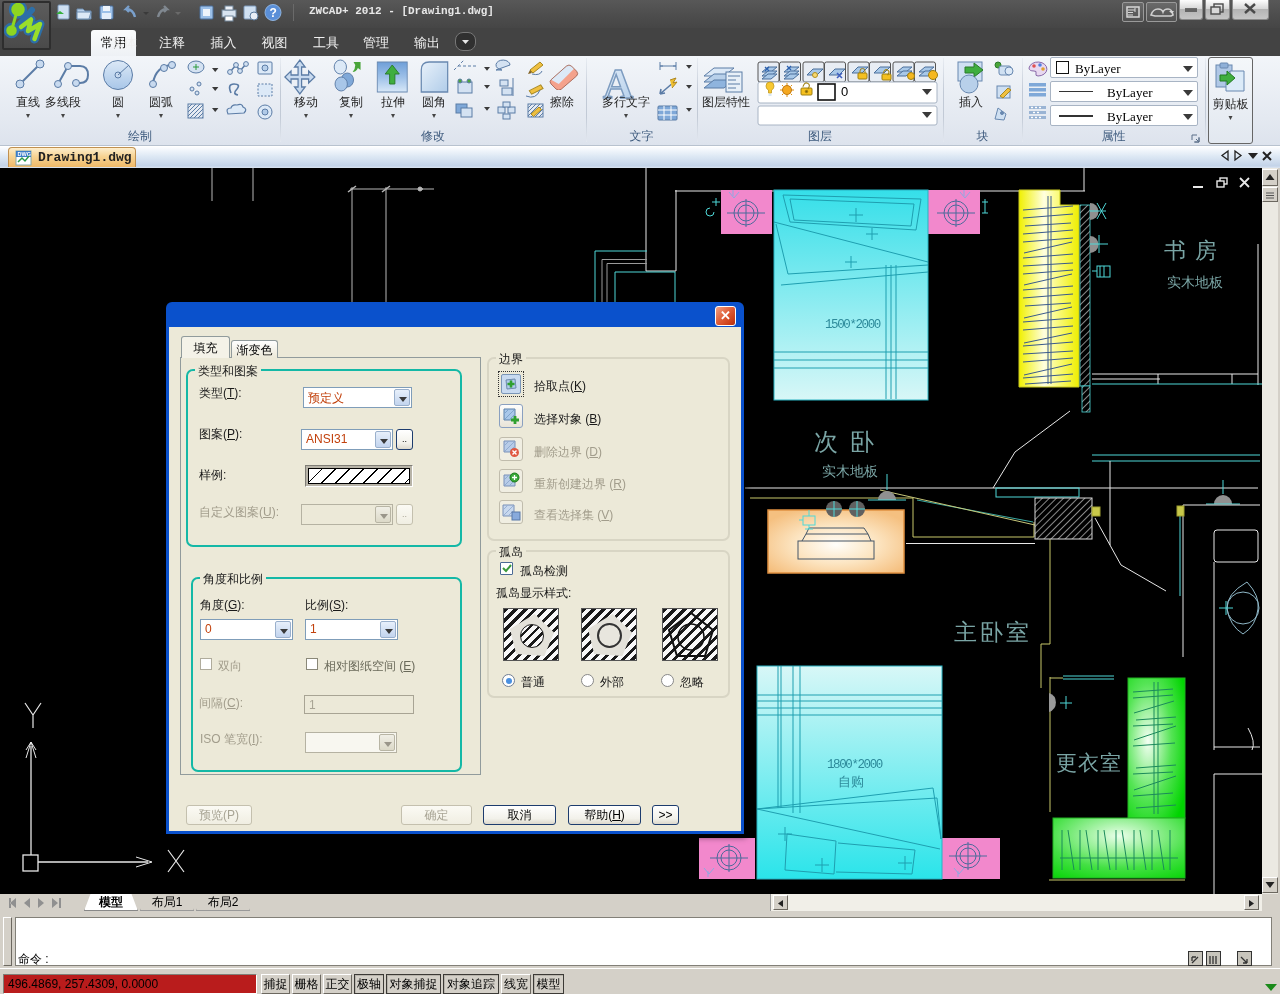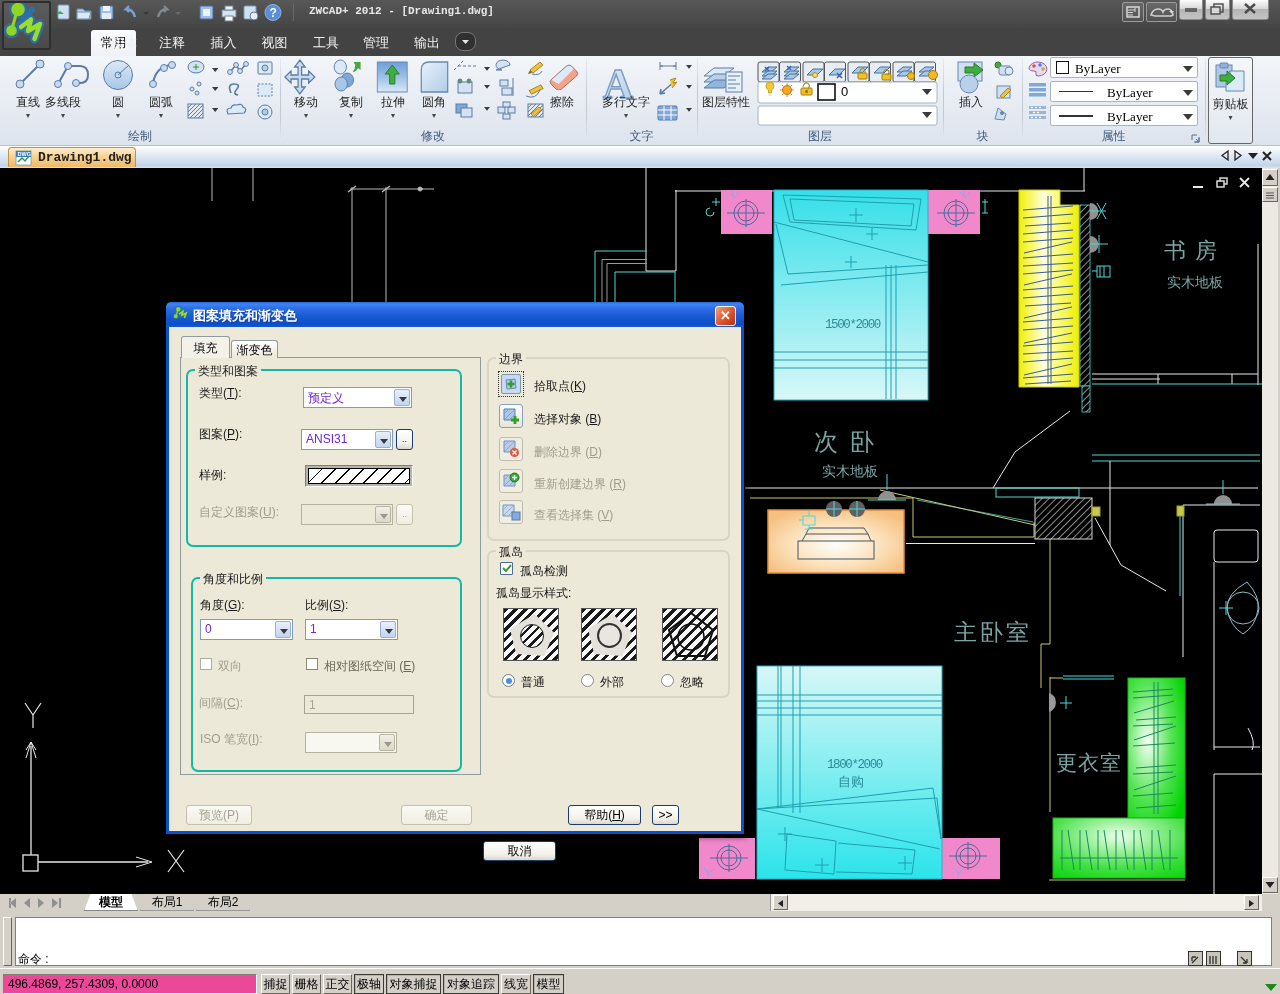--- a/index.html
+++ b/index.html
@@ -31,21 +31,21 @@
 
 
 #doctabs { top:146px; left:0; width:1280px; height:22px; background:linear-gradient(#fcfdff,#dde8f4 45%,#c3d3e8 90%,#dbe4f0); border-top:1px solid #fff; }
 #dtab { top:147px; left:8px; width:128px; height:20px; background:linear-gradient(#fdeecd,#f7d392 45%,#efb968); border:1px solid #c09050; border-bottom:none; border-radius:4px 4px 0 0; }
 
 
 #canvas { top:168px; left:0; width:1262px; height:726px; background:#000; overflow:hidden; }
 
 
 .raised { background:#d4d0c8; border-top:1px solid #fff; border-left:1px solid #fff; border-right:1px solid #6c6860; border-bottom:1px solid #6c6860; }
-.sunken { background:#ec4899; border-top:1px solid #807e77; border-left:1px solid #807e77; border-right:1px solid #fff; border-bottom:1px solid #fff; }
+.sunken { background:#b91c1c; border-top:1px solid #807e77; border-left:1px solid #807e77; border-right:1px solid #fff; border-bottom:1px solid #fff; }
 #vscroll { top:168px; left:1262px; width:16px; height:726px; background:#ebe9e2; }
 #botrow { top:894px; left:0; width:1280px; height:17px; background:#d4d0c8; }
 .mtab { top:0px; height:17px; font-size:12px; color:#000; text-align:center; line-height:16px; }
 #cmdarea { top:911px; left:0; width:1280px; height:57px; background:#d4d0c8; }
 #cmdbox { top:6px; left:15px; width:1257px; height:49px; background:#fff; border:1px solid #828078; }
 #statusbar { top:968px; left:0; width:1280px; height:26px; background:#d4d0c8; border-top:1px solid #fff; font-size:12px; }
 .sbtn { top:5px; height:20px; background:#d4d0c8; font-size:12px; text-align:center; line-height:18px; color:#000; }
 .sbtn.up { border:1px solid; border-color:#fff #6c6860 #6c6860 #fff; }
 .sbtn.down { border:1px solid #3c3a36; box-shadow:inset 1px 1px 0 #b8b4ac; }
 
@@ -55,21 +55,21 @@
   background:linear-gradient(180deg,#2a65d8 0%,#3d85f2 8%,#2a6ae4 30%,#1356d0 65%,#0c4fc8 90%,#1a5ad0 100%); }
 #dlg-title span { position:absolute; left:27px; top:5px; color:#fff; font-size:13px; font-weight:bold; text-shadow:1px 1px 1px #1040a0; }
 #dlg-close { top:4px; left:549px; width:21px; height:20px; border-radius:3px; border:1px solid #fff;
   background:linear-gradient(135deg,#f2a284 0%,#e0603a 45%,#cc3f18 80%,#b03010 100%); color:#fff; font-size:13px; font-weight:bold; text-align:center; line-height:18px; }
 #dlg-body { top:25px; left:3px; width:572px; height:504px; background:#ece9d8; font-size:12px; }
 .gbox { position:absolute; border:2px solid #14b8a6; border-radius:7px;text-align:center; }
 .gbox > b { position:absolute; top:-8px; left:7px; background:#ece9d8; padding:0 3px; font-weight:normal; color:#1a1a1a; }
 .xlabel { position:absolute; color:#1a1a1a; }
 .xlabel.dis, .dis { color:#a29d8c; }
 .combo { position:absolute; background:#fff; border:1px solid #7f9db9; }
-.combo .txt { position:absolute; left:4px; top:2px; font-size:12px; color:#6d28d9; }
+.combo .txt { position:absolute; left:4px; top:2px; font-size:12px; color:#c2410c; }
 .carr { position:absolute; top:1px; right:1px; width:16px; bottom:1px; background:linear-gradient(#e8f0fb,#c2d4ee); border:1px solid #9ab0cc; border-radius:2px; }
 .carr:after { content:""; position:absolute; left:4px; top:7px; border:4px solid transparent; border-top:5px solid #3a3a3a; }
 .combo.dis2 { background:#ece9d8; border-color:#b5b2a2; }
 .carr.dis { background:linear-gradient(#f0efe6,#dcd9c8); border-color:#b8b5a4; }
 .carr.dis:after { border-top-color:#9a968a; }
 .xpbtn { position:absolute; height:20px; border:1px solid #1d3c6e; border-radius:3px; background:linear-gradient(#fff,#f2f1ea 70%,#dcd8cc); color:#000; text-align:center; line-height:18px; font-size:12px; }
 .xpbtn.dis { border-color:#c4c0ae; color:#a8a494; background:linear-gradient(#fbfaf4,#f0eee2); }
 .tile { position:absolute; width:56px; height:53px; background:repeating-linear-gradient(135deg,#1a1a1a 0 3px,#f8f8f8 3px 7px); border:1px solid #555; }
 </style>
 </head>
@@ -828,30 +828,20 @@
   <div class="abs sbtn down" style="left:386px;width:55px;">对象捕捉</div>
   <div class="abs sbtn down" style="left:443px;width:56px;">对象追踪</div>
   <div class="abs sbtn up" style="left:501px;width:30px;">线宽</div>
   <div class="abs sbtn down" style="left:533px;width:31px;">模型</div>
   <div class="abs" style="top:12px;left:1264px;"><svg width="14" height="9">
           <path d="M1 1 h12 l-6 7 z" fill="#1a8a1a"></path>
         </svg></div>
 </div>
 
 <div class="abs" id="dlg">
-  <div class="abs" id="dlg-title">
-    <svg class="abs" style="left:7px;top:4px;" width="16" height="16" viewBox="0 0 45 45">
-      <circle cx="15" cy="9" r="8" fill="#8ed621" stroke="#2a6fa8" stroke-width="3"></circle>
-      <circle cx="8" cy="29" r="7" fill="#8ed621" stroke="#2a6fa8" stroke-width="3"></circle>
-      <path d="M15 10 L8 28" stroke="#8ed621" stroke-width="4"></path>
-      <path d="M17 23 L28 15 L25 26 L37 20 L32 34" stroke="#2a6fa8" stroke-width="9" fill="none"></path>
-      <path d="M17 23 L28 15 L25 26 L37 20 L32 34" stroke="#9ade2a" stroke-width="4.5" fill="none"></path>
-    </svg>
-    <span>图案填充和渐变色</span>
-  </div>
   <div class="abs" id="dlg-close">✕</div>
   <div class="abs" id="dlg-body">
 
     <div class="abs" style="top:30px;left:11px;width:301px;height:418px;background:#ece9d8;border:1px solid #919b9c;"></div>
     <div class="abs" style="top:9px;left:12px;width:49px;height:22px;background:#f4f2e8;border:1px solid #919b9c;border-bottom:none;border-radius:3px 3px 0 0;text-align:center;line-height:22px;z-index:2;box-shadow:0 2px 0 #ece9d8;">填充</div>
     <div class="abs" style="top:13px;left:62px;width:47px;height:18px;background:linear-gradient(#fefefe,#ece9d8);border:1px solid #919b9c;border-bottom:none;border-radius:3px 3px 0 0;text-align:center;line-height:18px;">渐变色</div>
 
     <div class="abs gbox" style="top:42px;left:17px;width:276px;height:178px;">
           <b>类型和图案</b>
         </div>
@@ -981,19 +971,19 @@
           <div style="position:absolute;left:2.5px;top:2.5px;width:6px;height:6px;border-radius:50%;background:#4a90e0;"></div>
         </div>
     <span class="xlabel" style="top:347px;left:352px;">普通</span>
     <div class="abs" style="top:347px;left:412px;width:13px;height:13px;border-radius:50%;background:#fff;border:1px solid #888;"></div>
     <span class="xlabel" style="top:347px;left:431px;">外部</span>
     <div class="abs" style="top:347px;left:492px;width:13px;height:13px;border-radius:50%;background:#fff;border:1px solid #888;"></div>
     <span class="xlabel" style="top:347px;left:511px;">忽略</span>
 
     <div class="xpbtn dis" style="top:478px;left:17px;width:66px;">预览(P)</div>
     <div class="xpbtn dis" style="top:478px;left:232px;width:71px;">确定</div>
-    <div class="xpbtn" style="top:478px;left:314px;width:73px;margin-top:36px;">取消</div>
+    <div class="xpbtn" style="top:478px;left:314px;width:73px;">取消</div>
     <div class="xpbtn" style="top:478px;left:399px;width:73px;">帮助(<u>H</u>)</div>
     <div class="xpbtn" style="top:478px;left:483px;width:27px;">&gt;&gt;</div>
   </div>
 </div>
 
 </div>
 
 </body></html>

